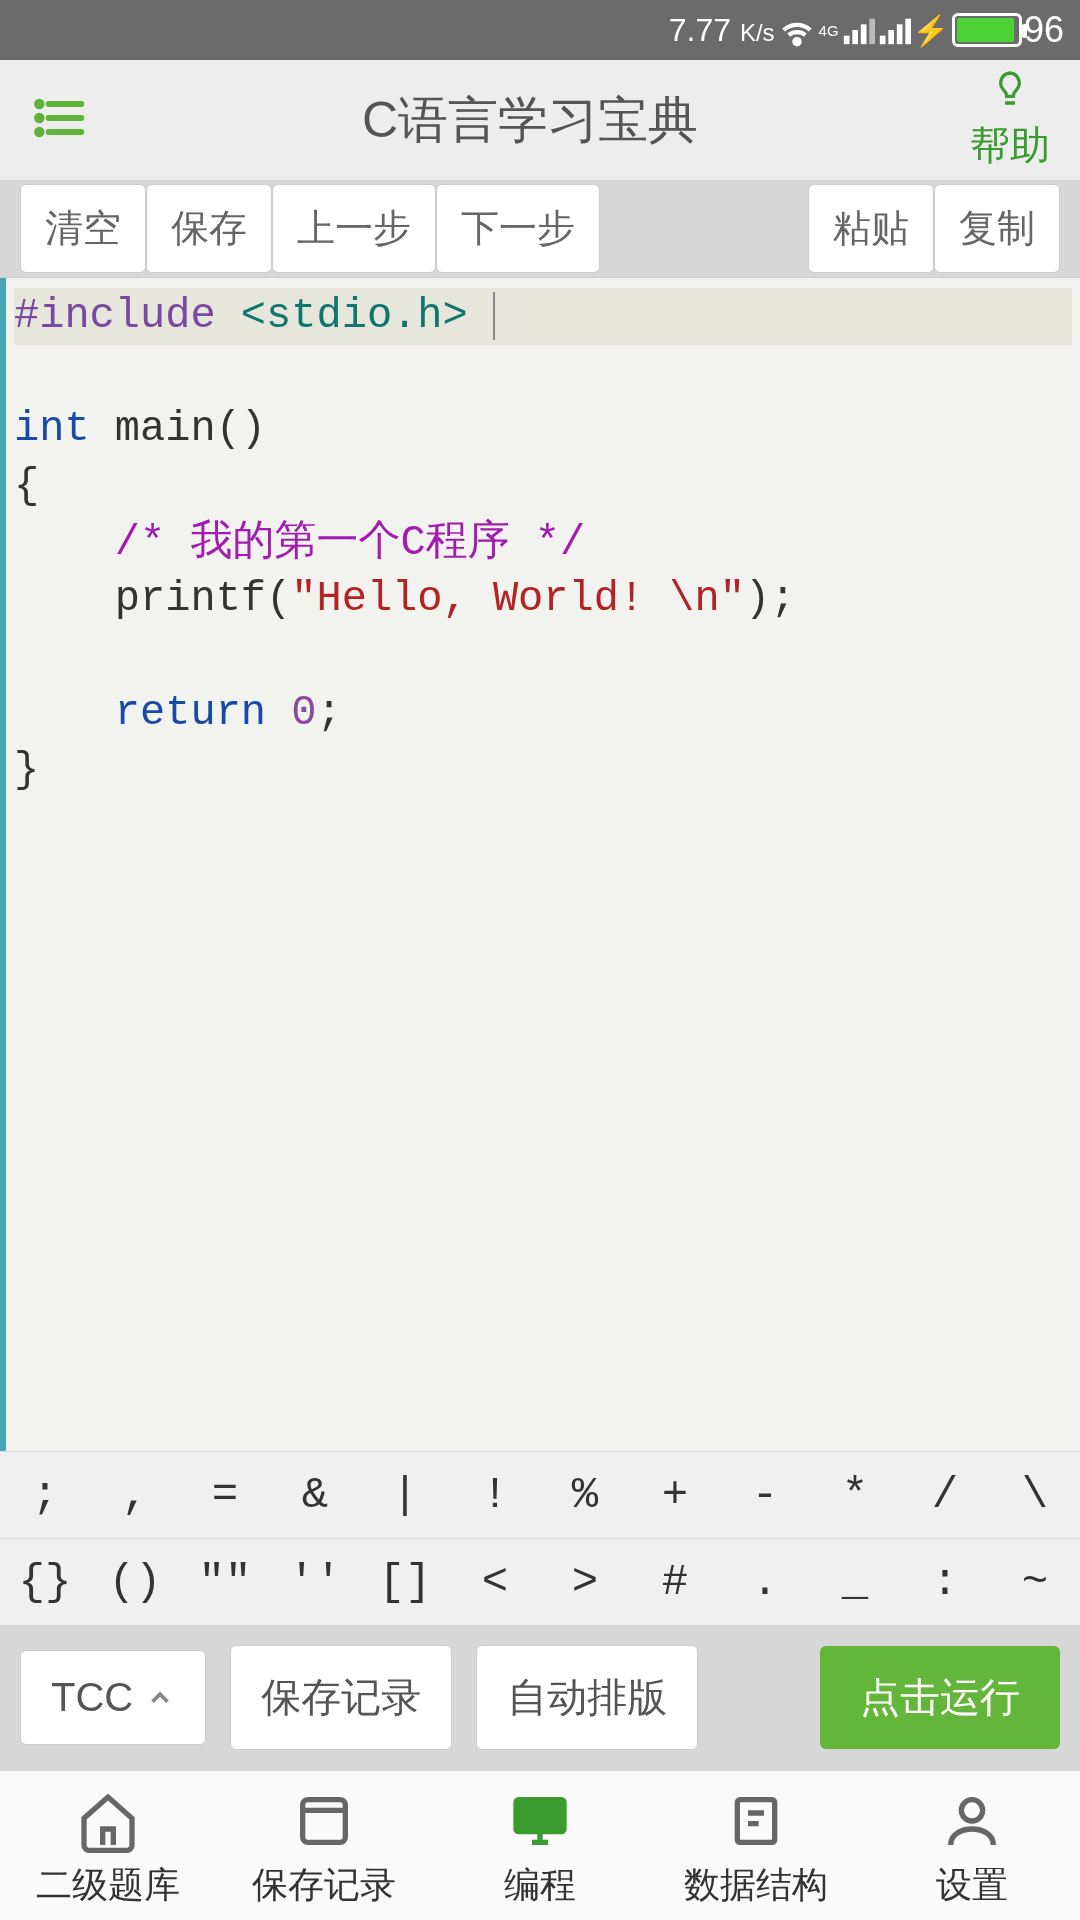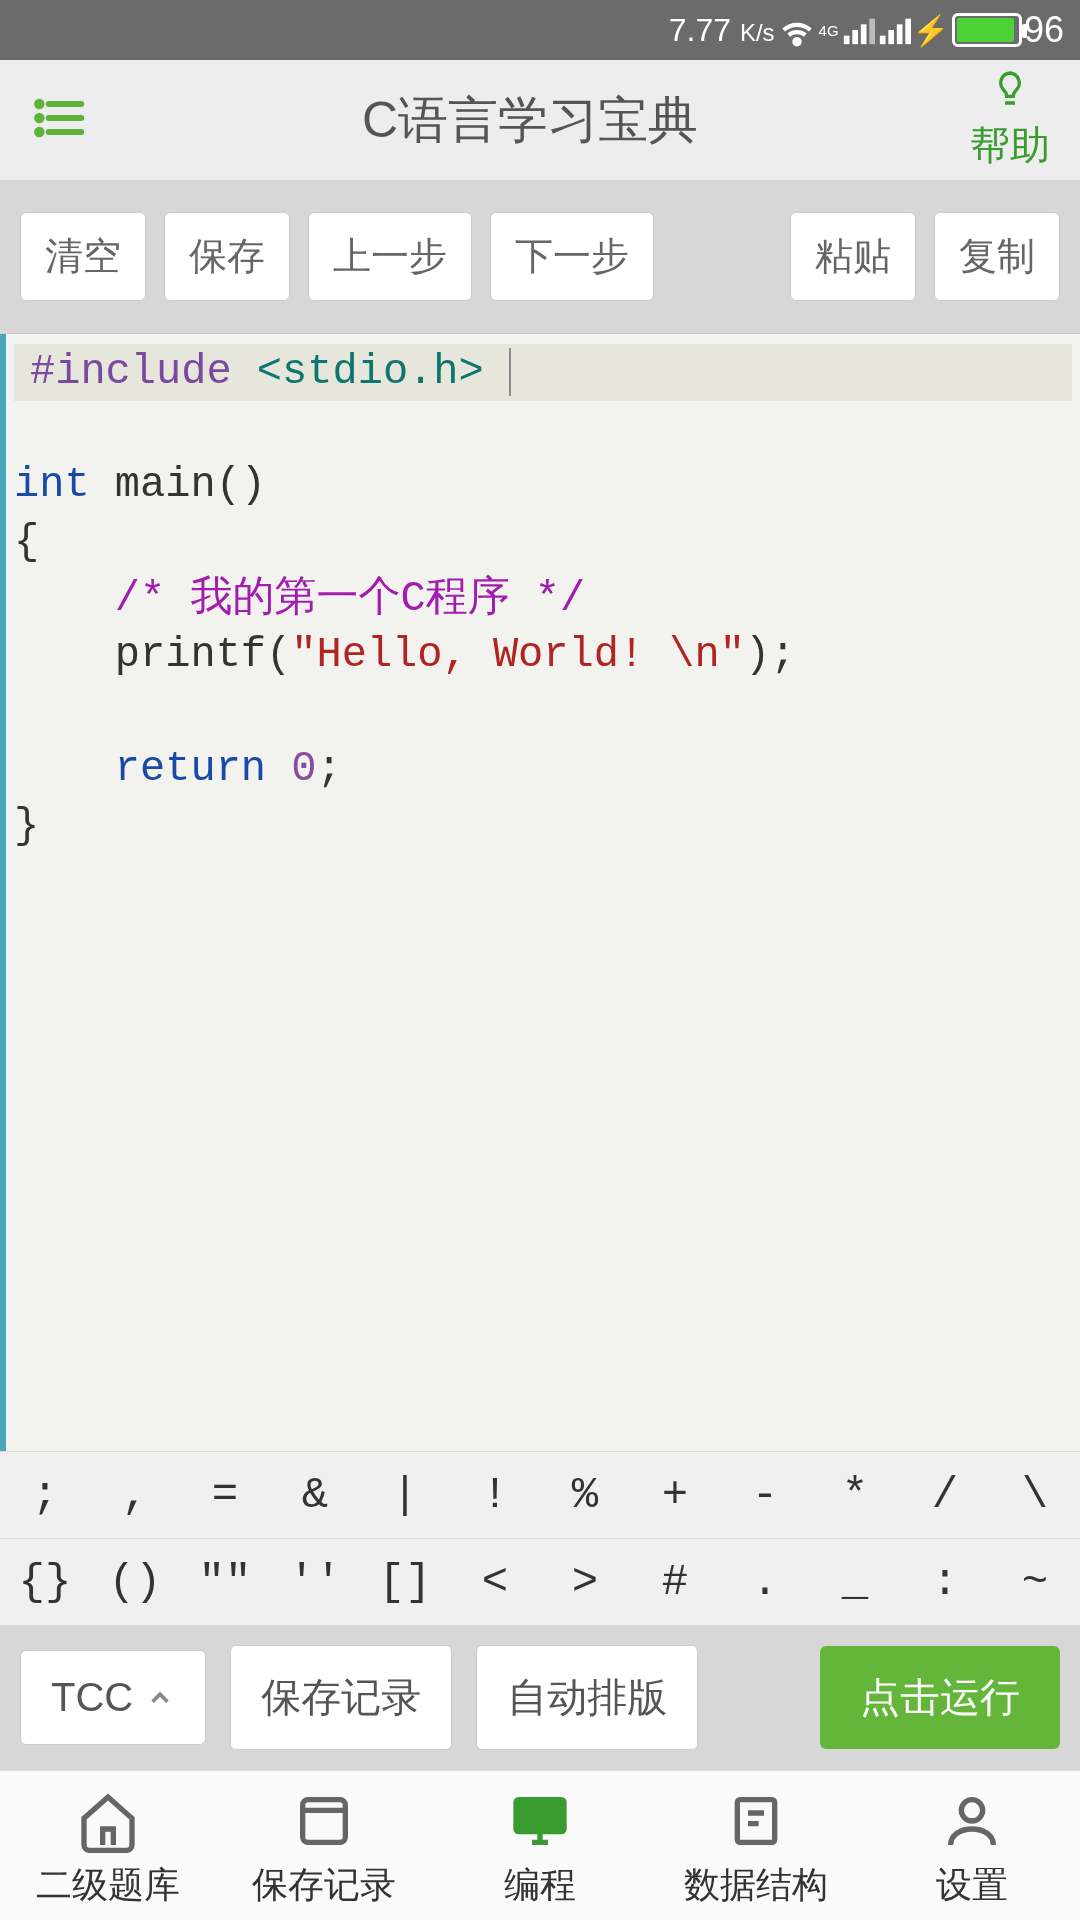--- a/index.html
+++ b/index.html
@@ -42,23 +42,22 @@
     padding: 0 30px;
   }
   .menu-icon { width: 60px; color:#5fb33a; }
   .app-title { flex:1; text-align:center; font-size: 50px; color:#555; font-weight:400; }
   .help-btn { display:flex; align-items:center; gap:10px; color:#3a9b2e; font-size:40px; font-weight:500;flex-direction:column; }
   .bulb-icon { width:40px; height:40px; }
 
   
   .toolbar {
     background:#d7d7d7;
-    padding: 32px 20px;
-    display:flex;
-    gap:18px;
+    padding: 4px 20px;
+    display:flex;
     align-items:flex-start;
   }
   .toolbar .spacer { flex:1; }
   .tbtn {
     background:#fff;
     border:1px solid #ccc;
     border-radius:6px;
     padding: 18px 24px;
     font-size:38px;
     color:#666;
@@ -77,21 +76,21 @@
   }
   .editor {
     flex:1;
     padding: 10px 8px;
     font-family: "Courier New", monospace;
     font-size: 42px;
     line-height: 1.35;
     color:#333;
     white-space: pre;
   }
-  .tok-pre   { color:#7a4aa0;padding-left:16px; }
+  .tok-pre   { color:#7a4aa0; }
   .tok-inc   { color:#0f766e; }
   .tok-kw    { color:#1a4aa8; }
   .tok-id    { color:#333; }
   .tok-cmt   { color:#a21caf; }
   .tok-str   { color:#b22323; }
   .tok-num   { color:#8a4aa0; }
   .cursor-line { background:#e6e6dc; display:inline-block; width:100%; }
 
   
   .symbols { background:#f0f0f0; }

